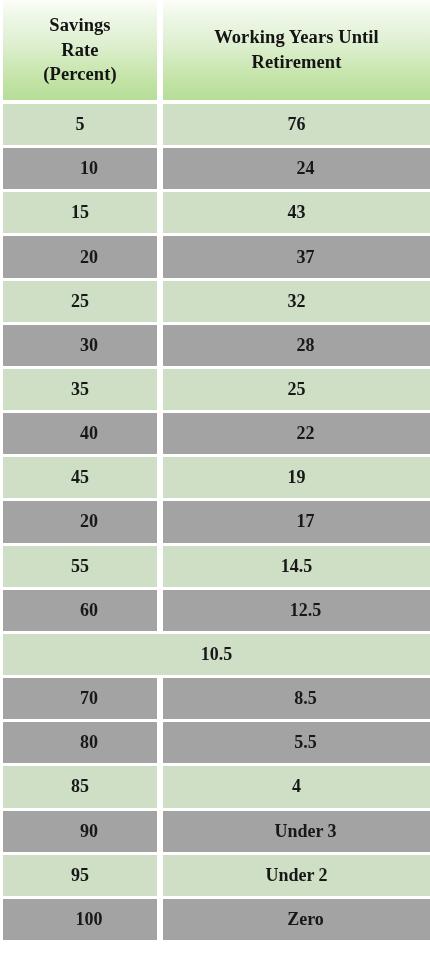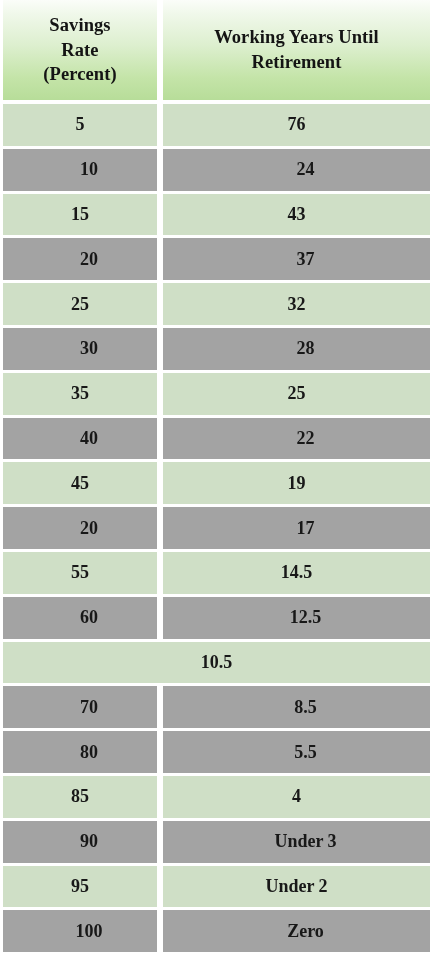--- a/index.html
+++ b/index.html
@@ -55,21 +55,21 @@
     flex: 1 1 auto;
     display: flex;
     flex-direction: column;
   }
   .tr {
     display: flex;
     gap: 6px;
     flex: 1 1 0;
     margin-bottom: 3px;
   }
-  .tr:last-child { margin-bottom: 4px; }
+  .tr:last-child { margin-bottom: 16px; }
 
   .td {
     display: flex;
     align-items: center;
     justify-content: center;
     text-align: center;
     color: #181818;
     font-weight: bold;
     font-size: 18px;
     box-sizing: border-box;

